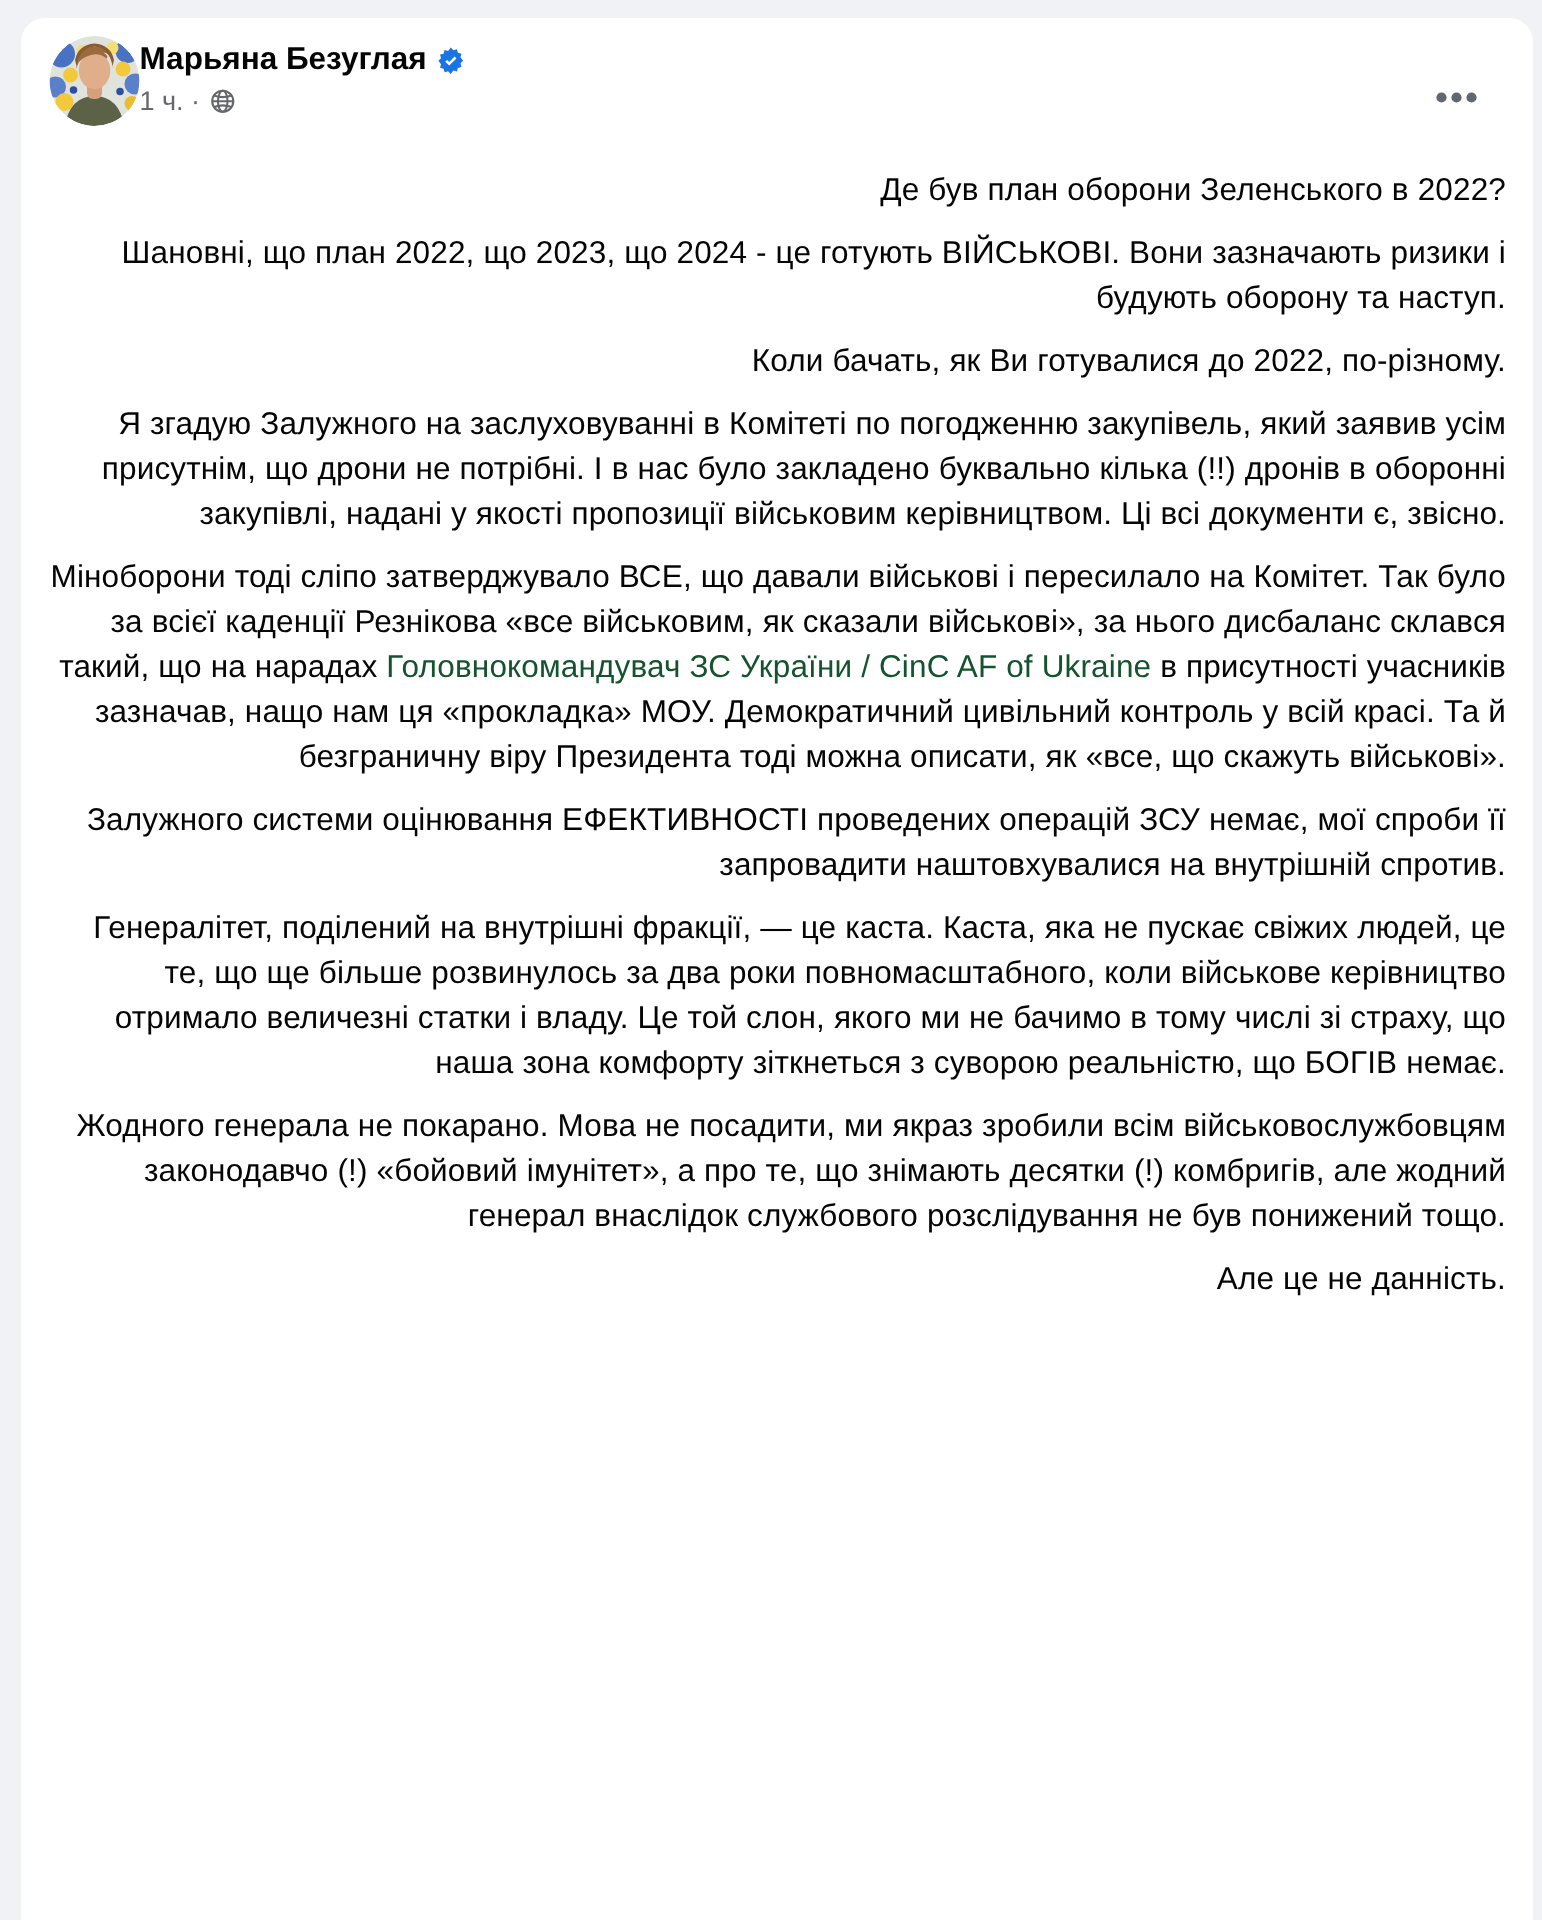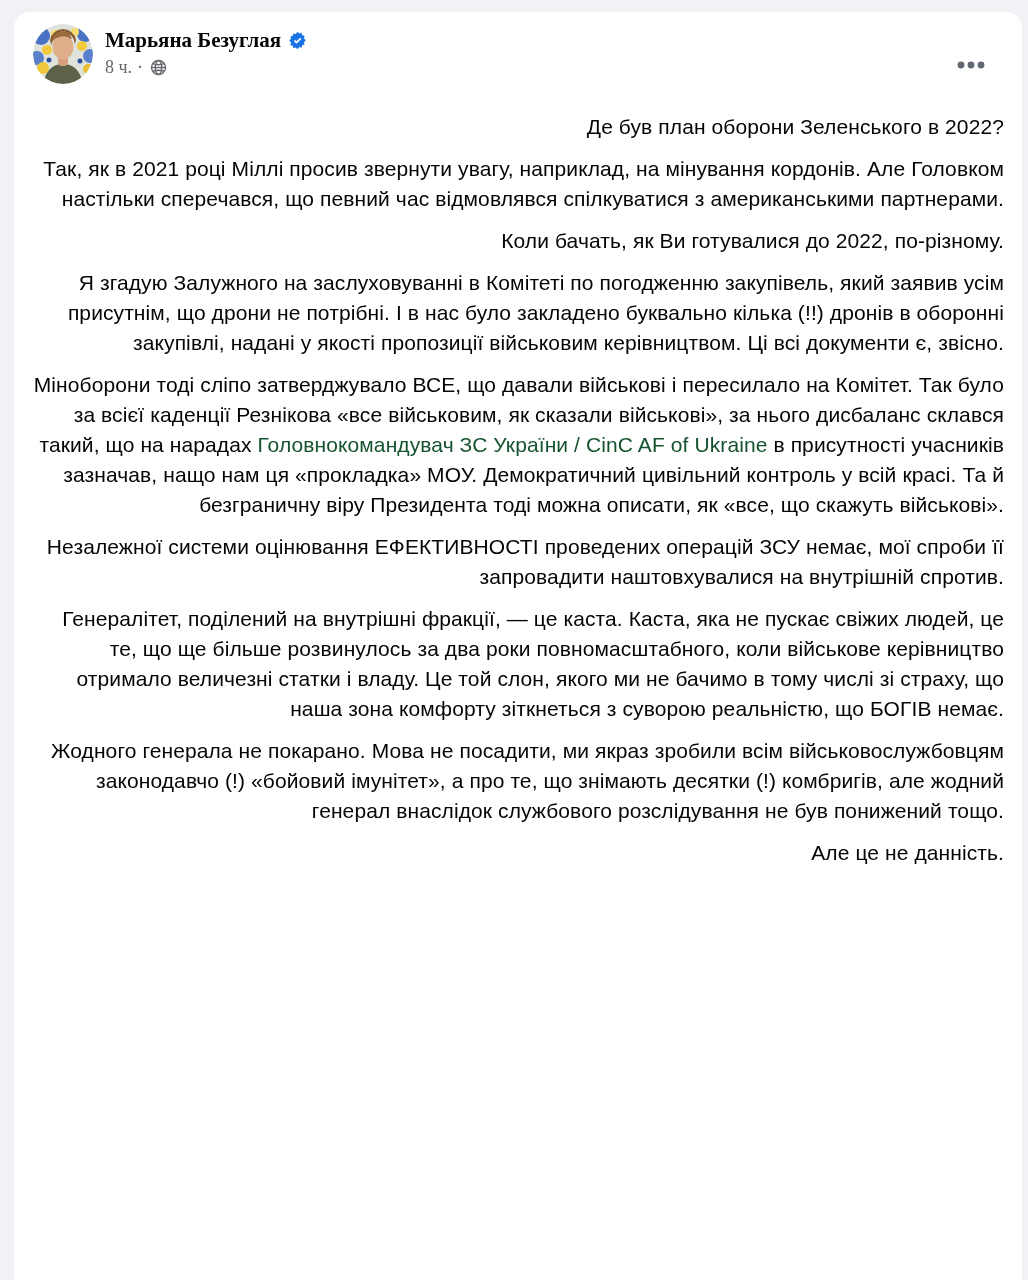--- a/index.html
+++ b/index.html
@@ -37,23 +37,22 @@
   .avatar {
     width: 60px;
     height: 60px;
     border-radius: 50%;
     overflow: hidden;
     flex: 0 0 60px;
     cursor: pointer;
   }
   .avatar svg { display: block; }
   .header-text {
-    margin-left: 12px;
+    margin-left: 0;
     padding-top: 3px;
-    font-family: Liberation Serif, serif;
   }
   .author-row {
     display: flex;
     align-items: center;
     gap: 7px;
   }
   .author-name {
     font-size: 21px;
     font-weight: 700;
     color: #050505;
@@ -152,21 +151,21 @@
         <div class="author-row">
           <a class="author-name">Марьяна Безуглая</a>
           <span class="verified">
             <svg width="19" height="19" viewBox="0 0 24 24">
               <path fill="#1b74e4" d="M12 .9l2.2 2.2 3-.8.8 3 3 .8-.8 3L22.4 12l-2.2 2.2.8 3-3 .8-.8 3-3-.8L12 23.1l-2.2-2.2-3 .8-.8-3-3-.8.8-3L1.6 12l2.2-2.2-.8-3 3-.8.8-3 3 .8z"></path>
               <path fill="#ffffff" d="M10.7 16.1l-3.3-3.3 1.5-1.5 1.8 1.8 4.6-4.6 1.5 1.5z"></path>
             </svg>
           </span>
         </div>
         <div class="meta-row">
-          <span class="meta-time">8 ч.</span>
+          <span class="meta-time">1 ч.</span>
           <span>·</span>
           <span class="globe">
             <svg width="17" height="17" viewBox="0 0 16 16">
               <g fill="none" stroke="#65676b" stroke-width="1.3">
                 <circle cx="8" cy="8" r="6.6"></circle>
                 <ellipse cx="8" cy="8" rx="3" ry="6.6"></ellipse>
                 <line x1="1.4" y1="8" x2="14.6" y2="8"></line>
                 <path d="M2.5 4.4 Q8 6.4 13.5 4.4"></path>
                 <path d="M2.5 11.6 Q8 9.6 13.5 11.6"></path>
               </g>
@@ -179,24 +178,24 @@
         <svg width="28" height="8" viewBox="0 0 28 8">
           <circle cx="4" cy="4" r="3.4" fill="#606770"></circle>
           <circle cx="14" cy="4" r="3.4" fill="#606770"></circle>
           <circle cx="24" cy="4" r="3.4" fill="#606770"></circle>
         </svg>
       </button>
     </div>
 
     <div class="post-content">
         <p class="post-paragraph"><span>Де був план оборони Зеленського в 2022?</span></p>
-        <p class="post-paragraph"><span>Так, як в 2021 році Міллі просив звернути увагу, наприклад, на мінування кордонів. Але Головком настільки сперечався, що певний час відмовлявся спілкуватися з американськими партнерами.</span></p>
+        <p class="post-paragraph"><span>Шановні, що план 2022, що 2023, що 2024 - це готують ВІЙСЬКОВІ. Вони зазначають ризики і будують оборону та наступ.</span></p>
         <p class="post-paragraph"><span>Коли бачать, як Ви готувалися до 2022, по-різному.</span></p>
         <p class="post-paragraph"><span>Я згадую Залужного на заслуховуванні в Комітеті по погодженню закупівель, який заявив усім присутнім, що дрони не потрібні. І в нас було закладено буквально кілька (!!) дронів в оборонні закупівлі, надані у якості пропозиції військовим керівництвом. Ці всі документи є, звісно.</span></p>
         <p class="post-paragraph"><span>Міноборони тоді сліпо затверджувало ВСЕ, що давали військові і пересилало на Комітет. Так було за всієї каденції Резнікова «все військовим, як сказали військові», за нього дисбаланс склався такий, що на нарадах </span><a class="post-link" href="#">Головнокомандувач ЗС України / CinC AF of Ukraine</a><span> в присутності учасників зазначав, нащо нам ця «прокладка» МОУ. Демократичний цивільний контроль у всій красі. Та й безграничну віру Президента тоді можна описати, як «все, що скажуть військові».</span></p>
-        <p class="post-paragraph"><span>Незалежної системи оцінювання ЕФЕКТИВНОСТІ проведених операцій ЗСУ немає, мої спроби її запровадити наштовхувалися на внутрішній спротив.</span></p>
+        <p class="post-paragraph"><span>Залужного системи оцінювання ЕФЕКТИВНОСТІ проведених операцій ЗСУ немає, мої спроби її запровадити наштовхувалися на внутрішній спротив.</span></p>
         <p class="post-paragraph"><span>Генералітет, поділений на внутрішні фракції, — це каста. Каста, яка не пускає свіжих людей, це те, що ще більше розвинулось за два роки повномасштабного, коли військове керівництво отримало величезні статки і владу. Це той слон, якого ми не бачимо в тому числі зі страху, що наша зона комфорту зіткнеться з суворою реальністю, що БОГІВ немає.</span></p>
         <p class="post-paragraph"><span>Жодного генерала не покарано. Мова не посадити, ми якраз зробили всім військовослужбовцям законодавчо (!) «бойовий імунітет», а про те, що знімають десятки (!) комбригів, але жодний генерал внаслідок службового розслідування не був понижений тощо.</span></p>
         <p class="post-paragraph"><span>Але це не данність.</span></p>
       </div>
 
   </div>
 </div>
 
 </body></html>

